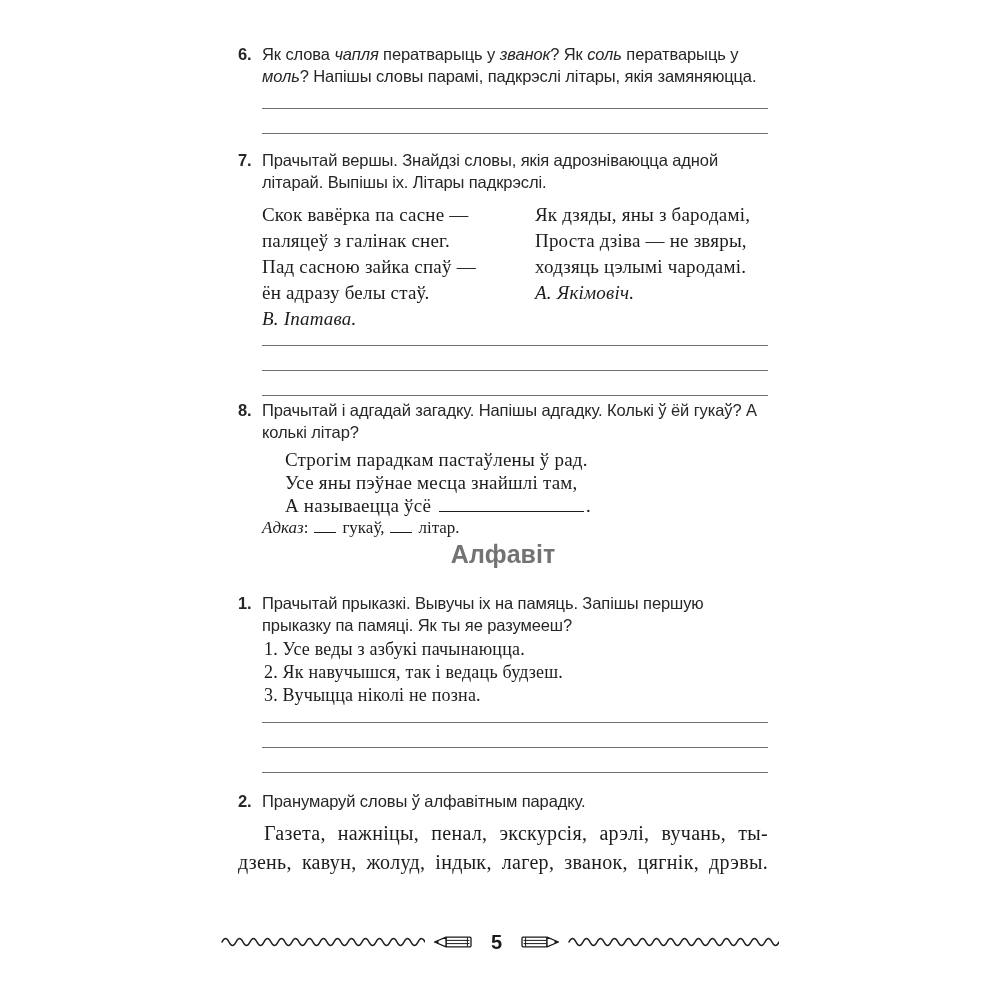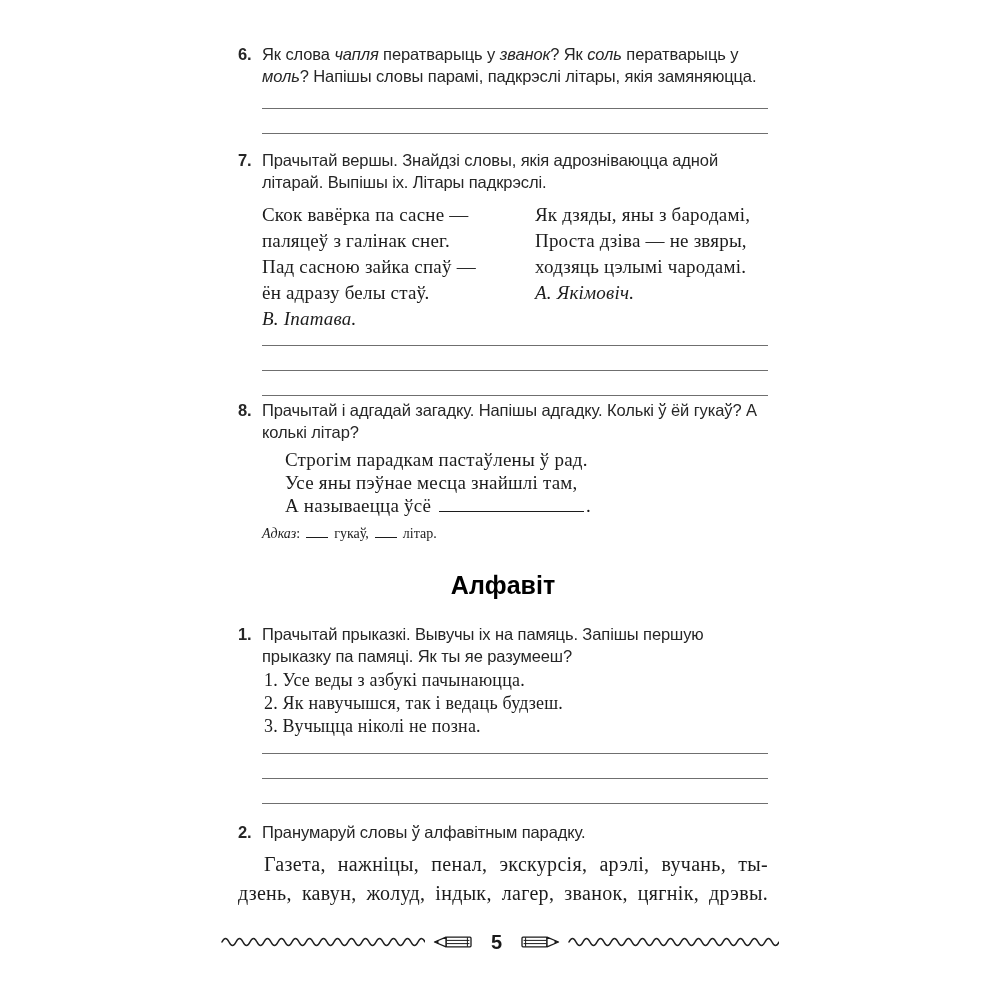--- a/index.html
+++ b/index.html
@@ -24,24 +24,24 @@
   .poem-left{width:250px;}
   .poem-right{width:233px;margin-left:23px;}
   .poem .pl{white-space:nowrap;}
   .poem .pa{text-align:left;font-style:italic;line-height:25px;padding-right:3px;}
 
   .riddle{margin-left:47px;margin-top:5px;font-size:19px;line-height:23px;letter-spacing:0.2px;}
   .blank{display:inline-block;border-bottom:1.5px solid #1c1c1c;height:14px;vertical-align:baseline;}
   .blank.long{width:145px;margin-left:8px;margin-right:2px;}
   .blank.small{width:22px;margin:0 6px;}
 
-  .answer{margin-left:24px;margin-top:6px;font-size:14px;line-height:22px;}
+  .answer{margin-left:24px;margin-top:0;font-size:17px;line-height:22px;}
   .answer em{font-style:italic;}
 
-  .heading{margin-top:25px;text-align:center;font-weight:bold;font-size:25px;line-height:30px;color:#000000;}
+  .heading{text-align:center;font-weight:bold;font-size:25px;line-height:30px;color:#737373;}
 
   #ex6{margin-top:0;}
   #wl6{margin-top:-3px;}
   #ex7{margin-top:16px;}
   #wl7{margin-top:-10px;}
   #ex8{margin-top:4px;}
   #alf-ex1{margin-top:24px;}
   .proverbs{margin-left:26px;margin-top:2px;font-size:18px;line-height:23px;letter-spacing:0.2px;}
   #wl1{margin-top:-9px;}
   #alf-ex2{margin-top:18px;}

